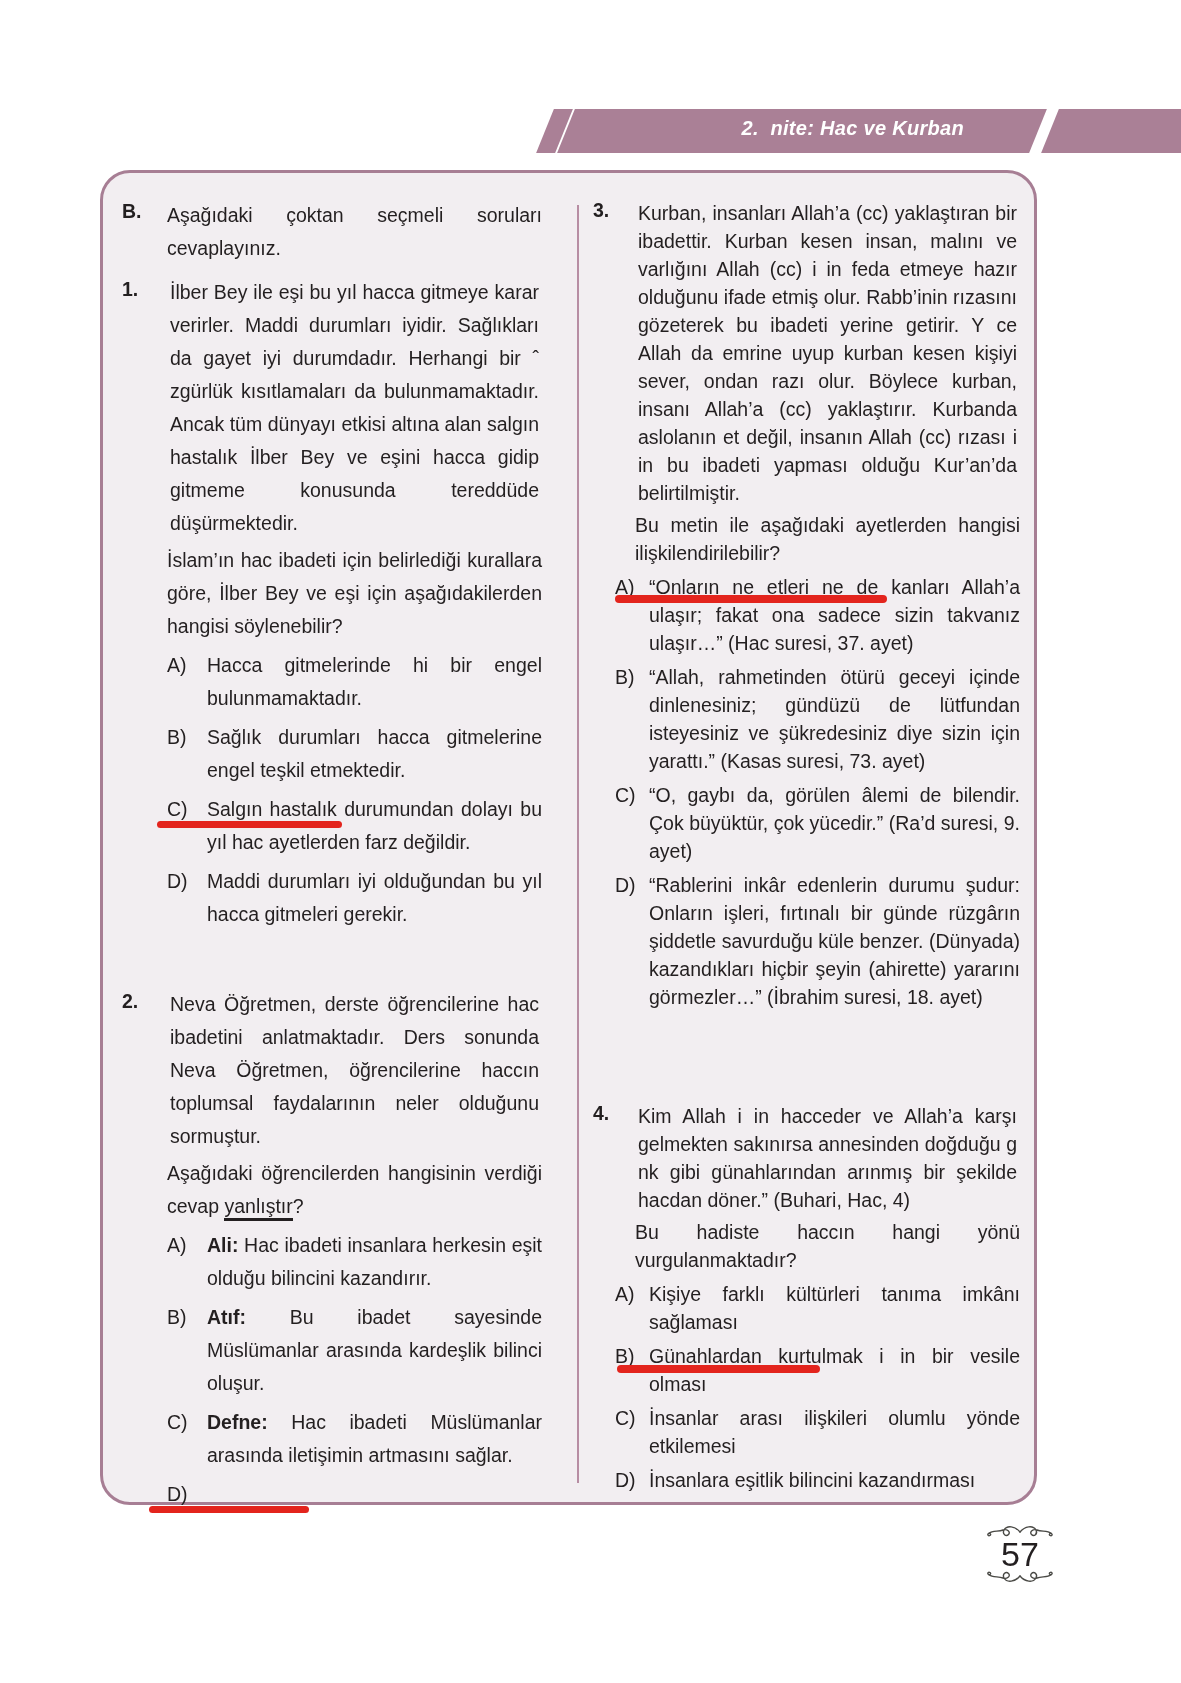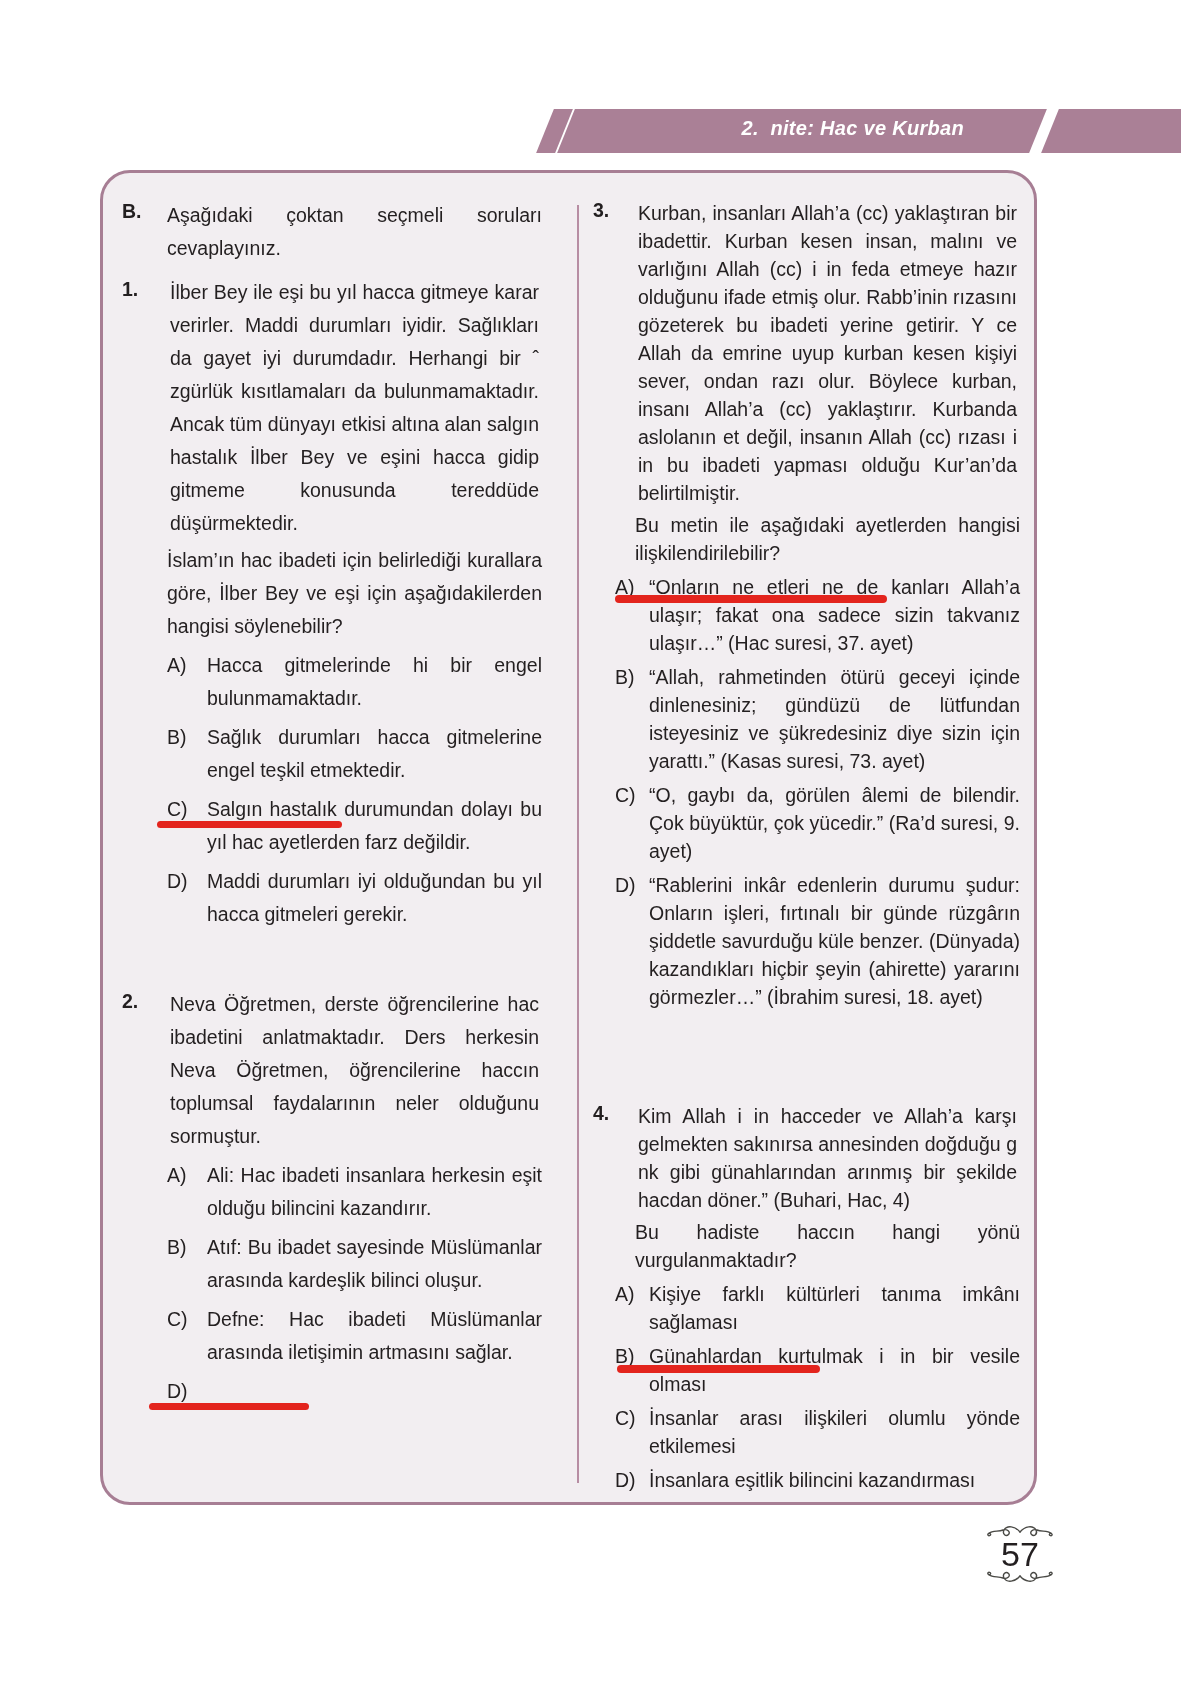--- a/index.html
+++ b/index.html
@@ -28,21 +28,21 @@
   .col.left {left:122px;top:195px;width:420px;font-size:19.5px;line-height:33px}
   .col.right{left:593px;top:196px;width:427px;font-size:19.5px;line-height:28px}
   .q{display:grid;grid-template-columns:45px 1fr}
   .col.right .q{grid-template-columns:42px 1fr}
   .qnum{font-weight:700}
   .qtext{margin:3px}
   .stem{margin:4px 0 0 0;font-weight:400}
   .opts{margin-top:2px}
   .opt{display:grid;grid-template-columns:40px 1fr;position:relative;margin-top:6px}
   .col.right .opt{grid-template-columns:34px 1fr;margin-left:-20px}
-  .oname{font-weight:400}
+  .oname{font-weight:700}
   .oname:empty{display:none}
   .umark{border-bottom:3px solid #231f20;padding-bottom:1px}
   .umark:empty{border:none}
   .redmark{position:absolute;height:7px;border-radius:4px;background:#e3241d;z-index:3}
   .col.right .redmark{height:8px}
   .spacer-l{height:54px}
   .spacer-r{height:88px}
   
   .folio{position:absolute;left:978px;top:1524px;width:84px;text-align:center}
   .folio svg{display:block;margin:0 auto}
@@ -94,21 +94,22 @@
         </div>
       </div>
     </div>
   </div>
 
   <div class="spacer-l"></div>
 
   <div class="q">
     <div class="qnum">2.</div>
     <div class="qbody">
-      <p class="qtext">Neva Öğretmen, derste öğrencilerine hac ibadetini anlatmaktadır. Ders herkesin Neva Öğretmen, öğrencilerine haccın toplumsal faydalarının neler olduğunu sormuştur.</p>
+      <p class="qtext">Neva Öğretmen, derste öğrencilerine hac ibadetini anlatmaktadır. Ders sonunda Neva Öğretmen, öğrencilerine haccın toplumsal faydalarının neler olduğunu sormuştur.</p>
+      <p class="stem"><span>Aşağıdaki öğrencilerden hangisinin verdiği cevap </span><span class="umark">yanlıştır</span><span>?</span></p>
       <div class="opts">
         <div class="opt">
           <span class="letter">A)</span>
           <span class="obody"><span class="oname">Ali:</span> <span class="otext">Hac ibadeti insanlara herkesin eşit olduğu bilincini kazandırır.</span></span>
         </div>
         <div class="opt">
           <span class="letter">B)</span>
           <span class="obody"><span class="oname">Atıf:</span> <span class="otext">Bu ibadet sayesinde Müslümanlar arasında kardeşlik bilinci oluşur.</span></span>
         </div>
         <div class="opt">

